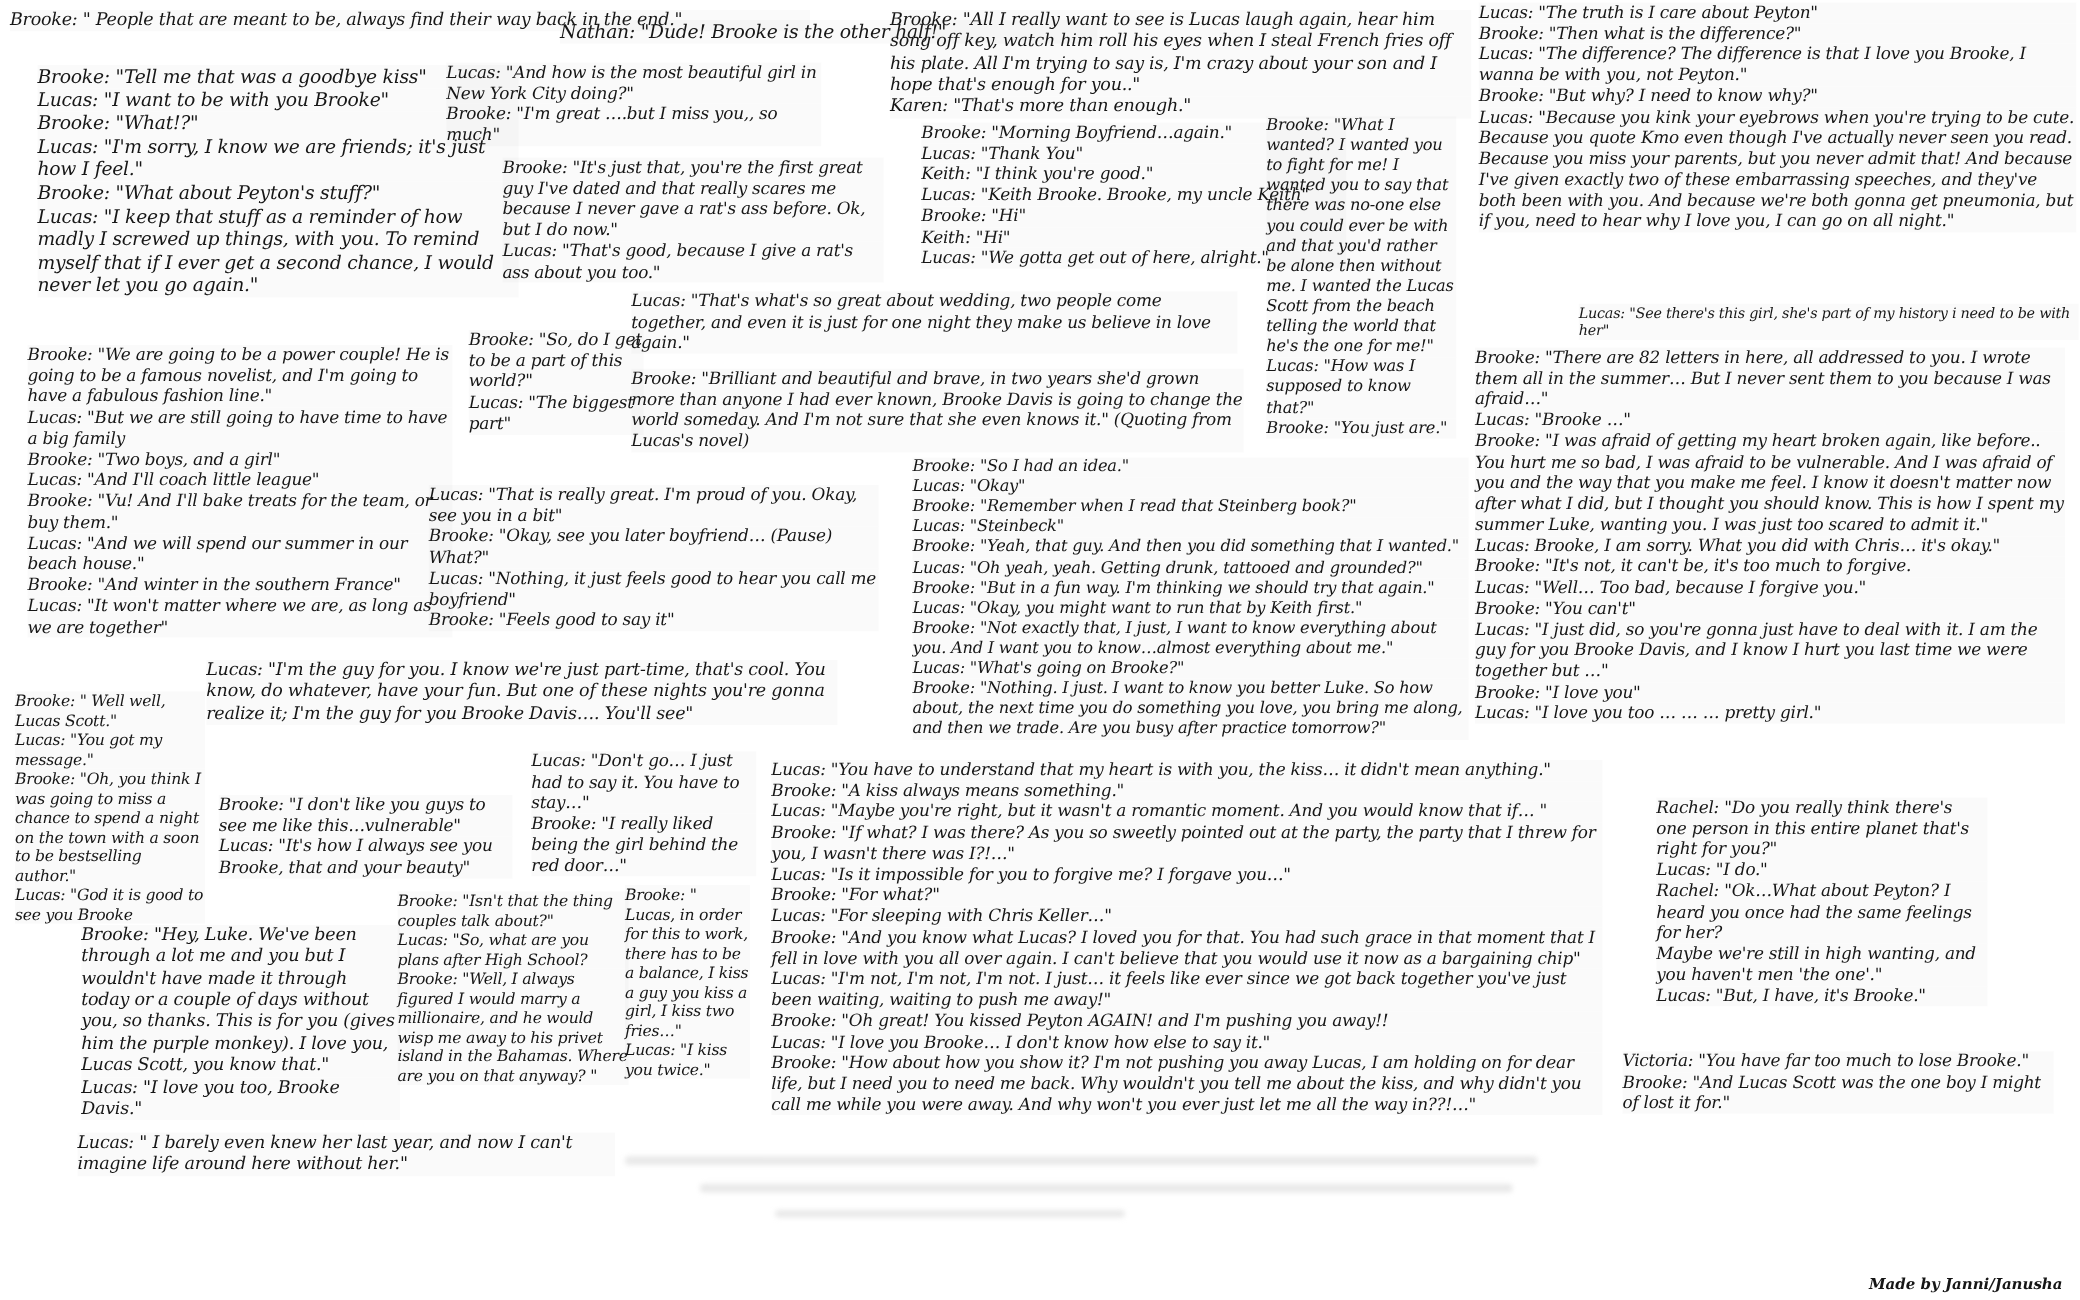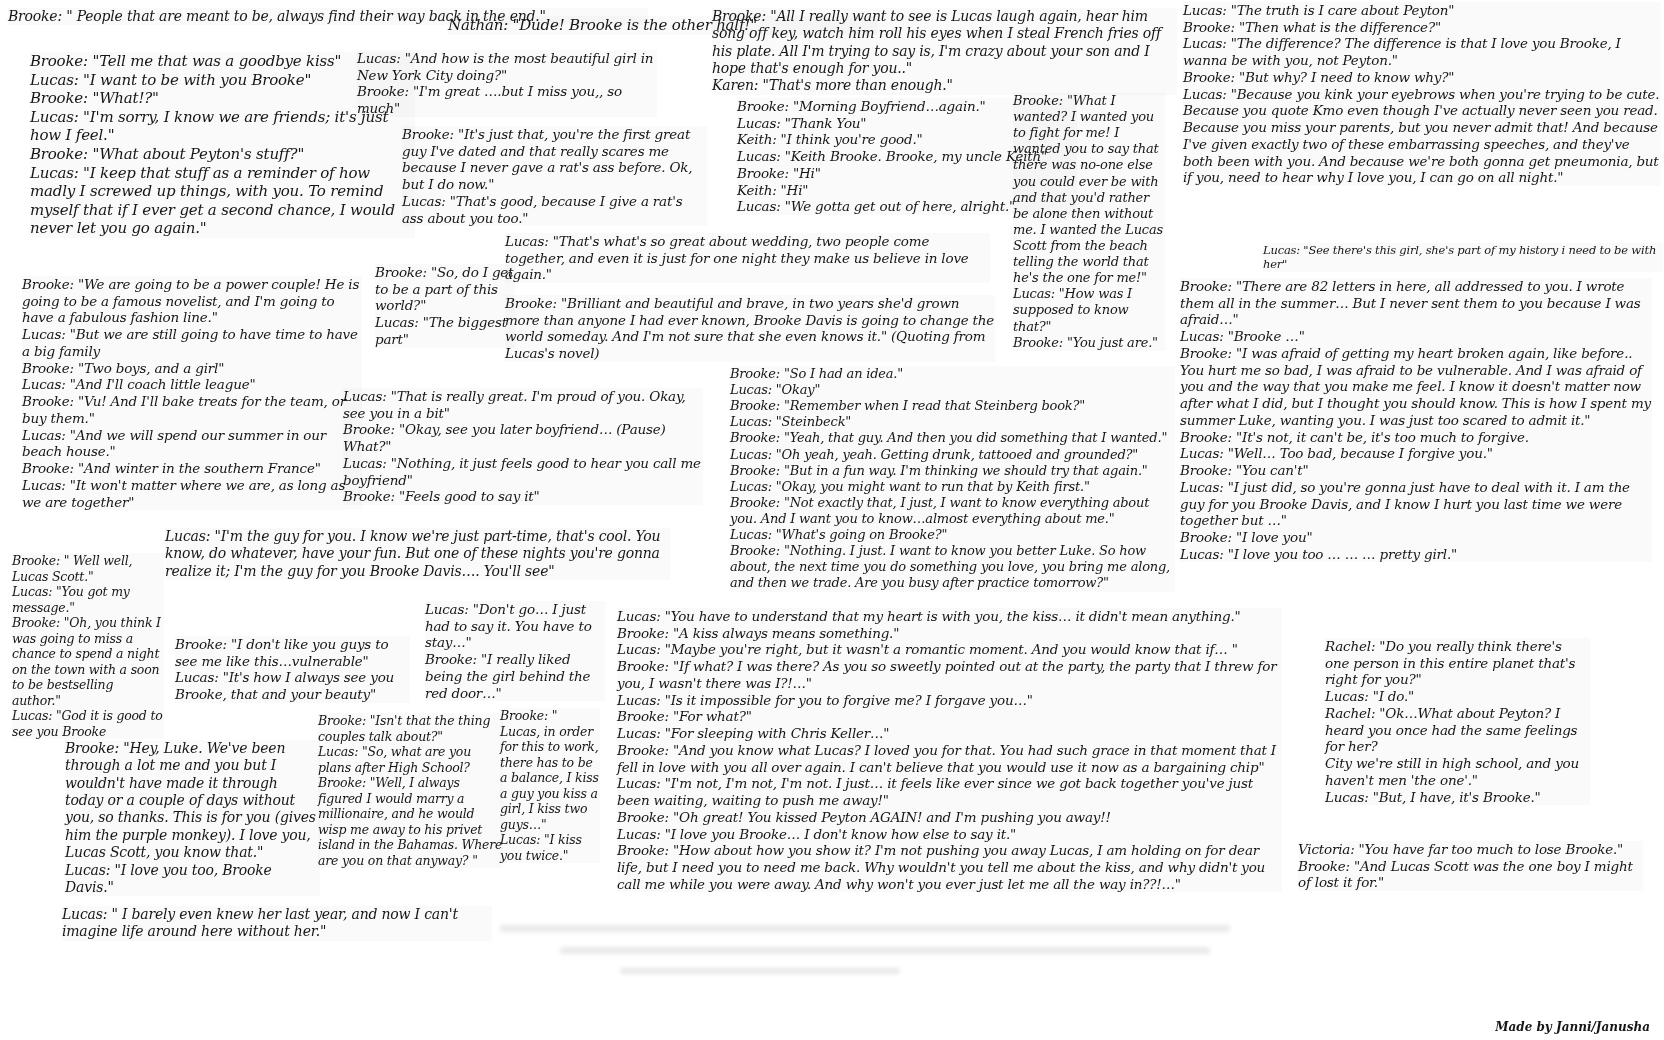--- a/index.html
+++ b/index.html
@@ -131,20 +131,21 @@
       <div class="quote-line">Brooke: "But in a fun way. I'm thinking we should try that again."</div>
       <div class="quote-line">Lucas: "Okay, you might want to run that by Keith first."</div>
       <div class="quote-line">Brooke: "Not exactly that, I just, I want to know everything about you. And I want you to know…almost everything about me."</div>
       <div class="quote-line">Lucas: "What's going on Brooke?"</div>
       <div class="quote-line">Brooke: "Nothing. I just. I want to know you better Luke. So how about, the next time you do something you love, you bring me along, and then we trade. Are you busy after practice tomorrow?"</div>
     </div>
     <div class="quote-block" style="left: 1180px; top: 278px; width: 472px; font-size: 13.5px;">
       <div class="quote-line">Brooke: "There are 82 letters in here, all addressed to you. I wrote them all in the summer… But I never sent them to you because I was afraid…"</div>
       <div class="quote-line">Lucas: "Brooke …"</div>
       <div class="quote-line">Brooke: "I was afraid of getting my heart broken again, like before.. You hurt me so bad, I was afraid to be vulnerable. And I was afraid of you and the way that you make me feel. I know it doesn't matter now after what I did, but I thought you should know. This is how I spent my summer Luke, wanting you. I was just too scared to admit it."</div>
+      <div class="quote-line">Lucas: Brooke, I am sorry. What you did with Chris… it's okay."</div>
       <div class="quote-line">Brooke: "It's not, it can't be, it's too much to forgive.</div>
       <div class="quote-line">Lucas: "Well… Too bad, because I forgive you."</div>
       <div class="quote-line">Brooke: "You can't"</div>
       <div class="quote-line">Lucas: "I just did, so you're gonna just have to deal with it. I am the guy for you Brooke Davis, and I know I hurt you last time we were together but …"</div>
       <div class="quote-line">Brooke: "I love you"</div>
       <div class="quote-line">Lucas: "I love you too … … … pretty girl."</div>
     </div>
     <div class="quote-block" style="left: 165px; top: 528px; width: 505px; font-size: 14px;">
       <div class="quote-line">Lucas: "I'm the guy for you. I know we're just part-time, that's cool. You know, do whatever, have your fun. But one of these nights you're gonna realize it; I'm the guy for you Brooke Davis…. You'll see"</div>
     </div>
@@ -166,21 +167,21 @@
       <div class="quote-line">Brooke: "Hey, Luke. We've been through a lot me and you but I wouldn't have made it through today or a couple of days without you, so thanks. This is for you (gives him the purple monkey). I love you, Lucas Scott, you know that."</div>
       <div class="quote-line">Lucas: "I love you too, Brooke Davis."</div>
     </div>
     <div class="quote-block" style="left: 318px; top: 713px; width: 185px; font-size: 12.5px;">
       <div class="quote-line">Brooke: "Isn't that the thing couples talk about?"</div>
       <div class="quote-line">Lucas: "So, what are you plans after High School?</div>
       <div class="quote-line">Brooke: "Well, I always figured I would marry a millionaire, and he would wisp me away to his privet island in the Bahamas. Where are you on that anyway? "</div>
     </div>
     <div class="quote-block" style="left: 500px; top: 708px; width: 100px; font-size: 12.5px;">
       <div class="quote-line">Brooke: "</div>
-      <div class="quote-line">Lucas, in order for this to work, there has to be a balance, I kiss a guy you kiss a girl, I kiss two guys…"</div>
+      <div class="quote-line">Lucas, in order for this to work, there has to be a balance, I kiss a guy you kiss a girl, I kiss two fries…"</div>
       <div class="quote-line">Lucas: "I kiss you twice."</div>
     </div>
     <div class="quote-block" style="left: 62px; top: 906px; width: 430px; font-size: 14px;">
       <div class="quote-line">Lucas: " I barely even knew her last year, and now I can't imagine life around here without her."</div>
     </div>
     <div class="quote-block" style="left: 617px; top: 608px; width: 665px; font-size: 13.5px;">
       <div class="quote-line">Lucas: "You have to understand that my heart is with you, the kiss… it didn't mean anything."</div>
       <div class="quote-line">Brooke: "A kiss always means something."</div>
       <div class="quote-line">Lucas: "Maybe you're right, but it wasn't a romantic moment. And you would know that if… "</div>
       <div class="quote-line">Brooke: "If what? I was there? As you so sweetly pointed out at the party, the party that I threw for you, I wasn't there was I?!…"</div>
@@ -190,20 +191,20 @@
       <div class="quote-line">Brooke: "And you know what Lucas? I loved you for that. You had such grace in that moment that I fell in love with you all over again. I can't believe that you would use it now as a bargaining chip"</div>
       <div class="quote-line">Lucas: "I'm not, I'm not, I'm not. I just… it feels like ever since we got back together you've just been waiting, waiting to push me away!"</div>
       <div class="quote-line">Brooke: "Oh great! You kissed Peyton AGAIN! and I'm pushing you away!!</div>
       <div class="quote-line">Lucas: "I love you Brooke… I don't know how else to say it."</div>
       <div class="quote-line">Brooke: "How about how you show it? I'm not pushing you away Lucas, I am holding on for dear life, but I need you to need me back. Why wouldn't you tell me about the kiss, and why didn't you call me while you were away. And why won't you ever just let me all the way in??!…"</div>
     </div>
     <div class="quote-block" style="left: 1325px; top: 638px; width: 265px; font-size: 13.5px;">
       <div class="quote-line">Rachel: "Do you really think there's one person in this entire planet that's right for you?"</div>
       <div class="quote-line">Lucas: "I do."</div>
       <div class="quote-line">Rachel: "Ok…What about Peyton? I heard you once had the same feelings for her?</div>
-      <div class="quote-line">City we're still in high school, and you haven't men 'the one'."</div>
+      <div class="quote-line">Maybe we're still in high wanting, and you haven't men 'the one'."</div>
       <div class="quote-line">Lucas: "But, I have, it's Brooke."</div>
     </div>
     <div class="quote-block" style="left: 1298px; top: 841px; width: 345px; font-size: 13.5px;">
       <div class="quote-line">Victoria: "You have far too much to lose Brooke."</div>
       <div class="quote-line">Brooke: "And Lucas Scott was the one boy I might of lost it for."</div>
     </div>
   </main>
 
 </body></html>

